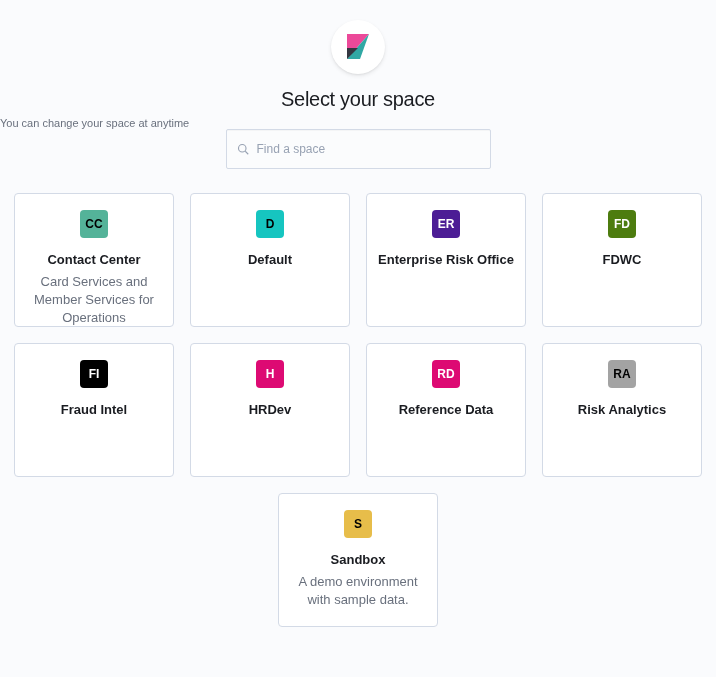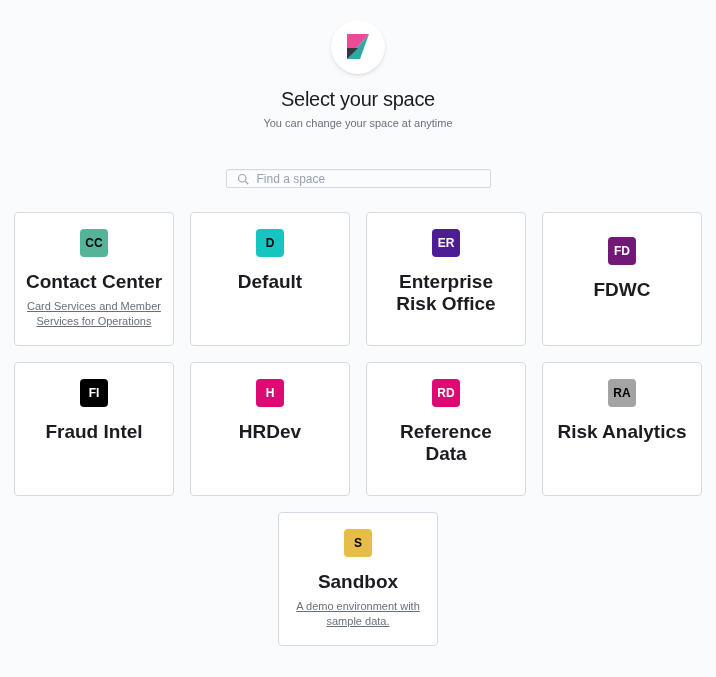--- a/index.html
+++ b/index.html
@@ -31,34 +31,33 @@
       justify-content: center;
     }
     .title {
       text-align: center;
       font-size: 20px;
       font-weight: 500;
       color: #1a1c21;
       letter-spacing: -0.3px;
     }
     .subtitle {
-      text-align: center;
+      text-align: left;
       font-size: 11px;
       color: #69707d;
       margin-top: 6px;
-      margin-bottom: 40px;
     }
     .search-wrap {
       display: flex;
       justify-content: center;
       margin-bottom: 24px;
     }
     .search-box {
       width: 265px;
-      height: 19px;
+      height: 40px;
       border: 1px solid #d3dae6;
       border-radius: 2px;
       background: #fbfcfd;
       display: flex;
       align-items: center;
       padding: 0 10px;
       box-shadow: inset 0 1px 1px rgba(0,0,0,0.03);
     }
     .search-box input {
       border: none;
@@ -94,30 +93,29 @@
       border-radius: 4px;
       display: inline-flex;
       align-items: center;
       justify-content: center;
       font-size: 12px;
       font-weight: 600;
       color: #fff;
       margin-bottom: 14px;
     }
     .card-title {
-      font-size: 19px;
+      font-size: 13px;
       font-weight: 600;
       color: #1a1c21;
       margin-bottom: 6px;
     }
     .card-desc {
-      font-size: 11px;
+      font-size: 13px;
       color: #69707d;
       line-height: 1.4;
-      text-decoration: underline;
     }
     .last-row {
       display: flex;
       justify-content: center;
       margin-top: 16px;
     }
     .last-row .card {
       width: 160px;
     }
     .search-icon {
@@ -147,21 +145,21 @@
       <line x1="11" y1="11" x2="15" y2="15" stroke="#98a2b3" stroke-width="1.5"></line>
     </svg>
     <input type="text" placeholder="Find a space" style="">
   </div>
 </div>
 
 <div class="grid" id="grid">
     <div class="card"><div class="avatar" style="background: rgb(84, 179, 153); color: rgb(0, 0, 0);">CC</div><div class="card-title">Contact Center</div><div class="card-desc">Card Services and Member Services for Operations</div></div>
     <div class="card"><div class="avatar" style="background: rgb(22, 197, 192); color: rgb(0, 0, 0);">D</div><div class="card-title">Default</div></div>
     <div class="card"><div class="avatar" style="background: #4c1d95; color: rgb(255, 255, 255);">ER</div><div class="card-title">Enterprise Risk Office</div></div>
-    <div class="card"><div class="avatar" style="background: #701a75; color: rgb(255, 255, 255); margin-top: 8px;">FD</div><div class="card-title">FDWC</div></div>
+    <div class="card"><div class="avatar" style="background: #4d7c0f; color: rgb(255, 255, 255);">FD</div><div class="card-title">FDWC</div></div>
     <div class="card"><div class="avatar" style="background: rgb(0, 0, 0); color: rgb(255, 255, 255);">FI</div><div class="card-title">Fraud Intel</div></div>
     <div class="card"><div class="avatar" style="background: rgb(221, 10, 115); color: rgb(255, 255, 255);">H</div><div class="card-title">HRDev</div></div>
     <div class="card"><div class="avatar" style="background: rgb(221, 10, 115); color: rgb(255, 255, 255);">RD</div><div class="card-title">Reference Data</div></div>
     <div class="card"><div class="avatar" style="background: #a3a3a3; color: rgb(0, 0, 0);">RA</div><div class="card-title">Risk Analytics</div></div>
   </div>
 <div class="last-row" id="lastrow">
     <div class="card"><div class="avatar" style="background: rgb(231, 189, 74); color: rgb(0, 0, 0);">S</div><div class="card-title">Sandbox</div><div class="card-desc">A demo environment with sample data.</div></div>
   </div>
 
 </body></html>

